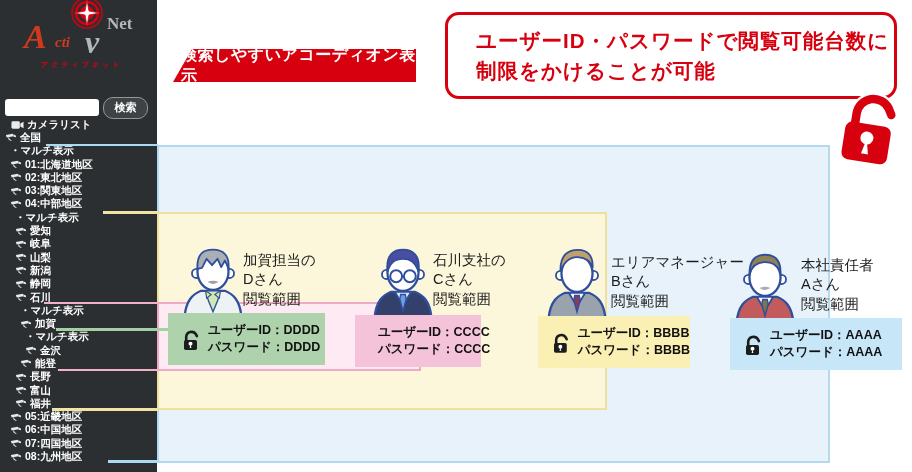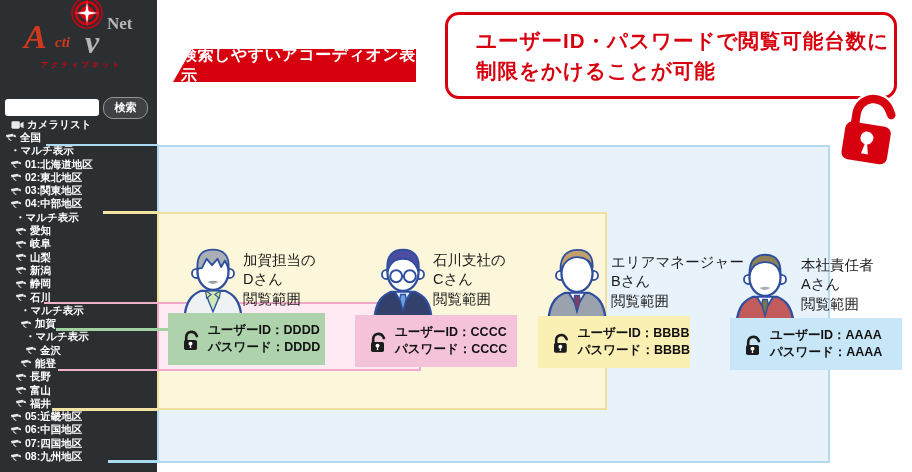--- a/index.html
+++ b/index.html
@@ -52,21 +52,21 @@
            font-size:20.5px;font-weight:bold;color:#d7000f;letter-spacing:1px;line-height:1.45;}
   .biglock{position:absolute;left:836px;top:78px;z-index:6;}
 
   
   .person{position:absolute;z-index:4;}
   .plabel{position:absolute;z-index:4;font-size:14.5px;font-weight:normal;color:#1b1b1b;line-height:1.34;white-space:nowrap;}
   .idbox{position:absolute;z-index:4;height:52px;display:flex;align-items:center;gap:8px;
          padding-left:15px;box-sizing:border-box;font-size:12.5px;font-weight:bold;color:#111;}
   .idbox .idtxt{line-height:1.4;white-space:nowrap;}
   .id-green{left:168px;top:313px;width:157px;background:#aed2ac;}
-  .id-pink{left:355px;top:315px;width:162px;background:#f5c3d9;}
+  .id-pink{left:355px;top:315px;width:126px;background:#f5c3d9;}
   .id-yellow{left:538px;top:316px;width:152px;background:#fbf0b4;}
   .id-blue{left:730px;top:318px;width:172px;background:#c7e6f7;}
 </style>
 </head>
 <body>
 
 <div class="page">
 
   <div class="sidebar">
     <div class="logo">

